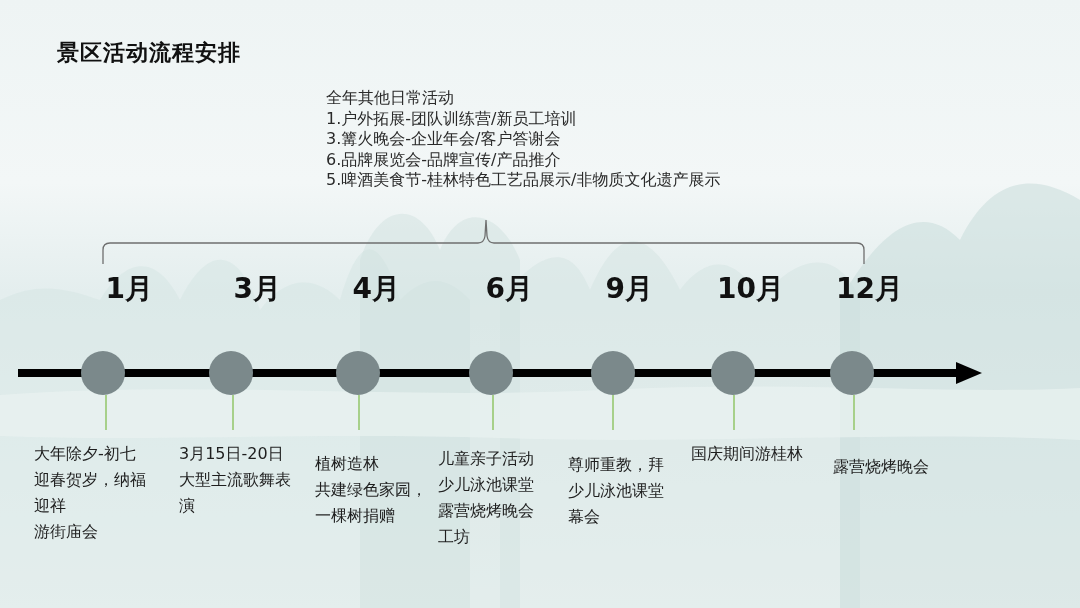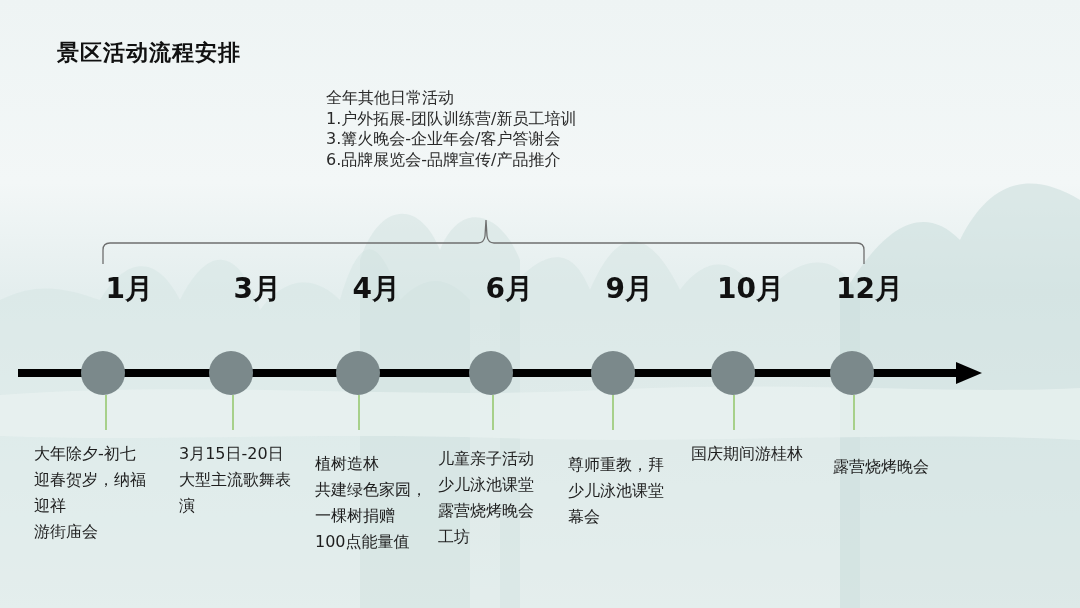--- a/index.html
+++ b/index.html
@@ -49,20 +49,21 @@
   <path d="M0 395 C200 380 400 400 600 390 C800 380 950 395 1080 388 L1080 440 C900 430 700 445 500 438 C300 432 150 442 0 436 Z" fill="#e9f2f1" opacity="0.7"></path>
 </svg>
 
 <div class="title">景区活动流程安排</div>
 
 <div class="notes">
   <div>全年其他日常活动</div>
   <div>1.户外拓展-团队训练营/新员工培训</div>
   <div>3.篝火晚会-企业年会/客户答谢会</div>
   <div>6.品牌展览会-品牌宣传/产品推介</div>
+  <div>5.啤酒美食节-桂林特色工艺品展示/非物质文化遗产展示</div>
 </div>
 
 <svg class="brace" width="1080" height="608" viewBox="0 0 1080 608">
   <path d="M103 264 L103 250 Q103 243 110 243 L478 243 Q484 243 485 236 L486 220 L487 236 Q488 243 494 243 L857 243 Q864 243 864 250 L864 264" fill="none" stroke="#6f6f6f" stroke-width="1.3"></path>
 </svg>
 
 <svg class="brace" width="1080" height="608" viewBox="0 0 1080 608">
   <rect x="18" y="369" width="940" height="8" fill="#000"></rect>
   <polygon points="956,362 982,373 956,384" fill="#000"></polygon>
 </svg>
@@ -99,21 +100,20 @@
 </div>
 <div class="desc" style="left:179px; top:441px">
   <div>3月15日-20日</div>
   <div>大型主流歌舞表</div>
   <div>演</div>
 </div>
 <div class="desc" style="left:315px; top:451px">
   <div>植树造林</div>
   <div>共建绿色家园，</div>
   <div>一棵树捐赠</div>
-  <div>100点能量值</div>
 </div>
 <div class="desc" style="left:438px; top:446px">
   <div>儿童亲子活动</div>
   <div>少儿泳池课堂</div>
   <div>露营烧烤晚会</div>
   <div>工坊</div>
 </div>
 <div class="desc" style="left:568px; top:452px">
   <div>尊师重教，拜</div>
   <div>少儿泳池课堂</div>

